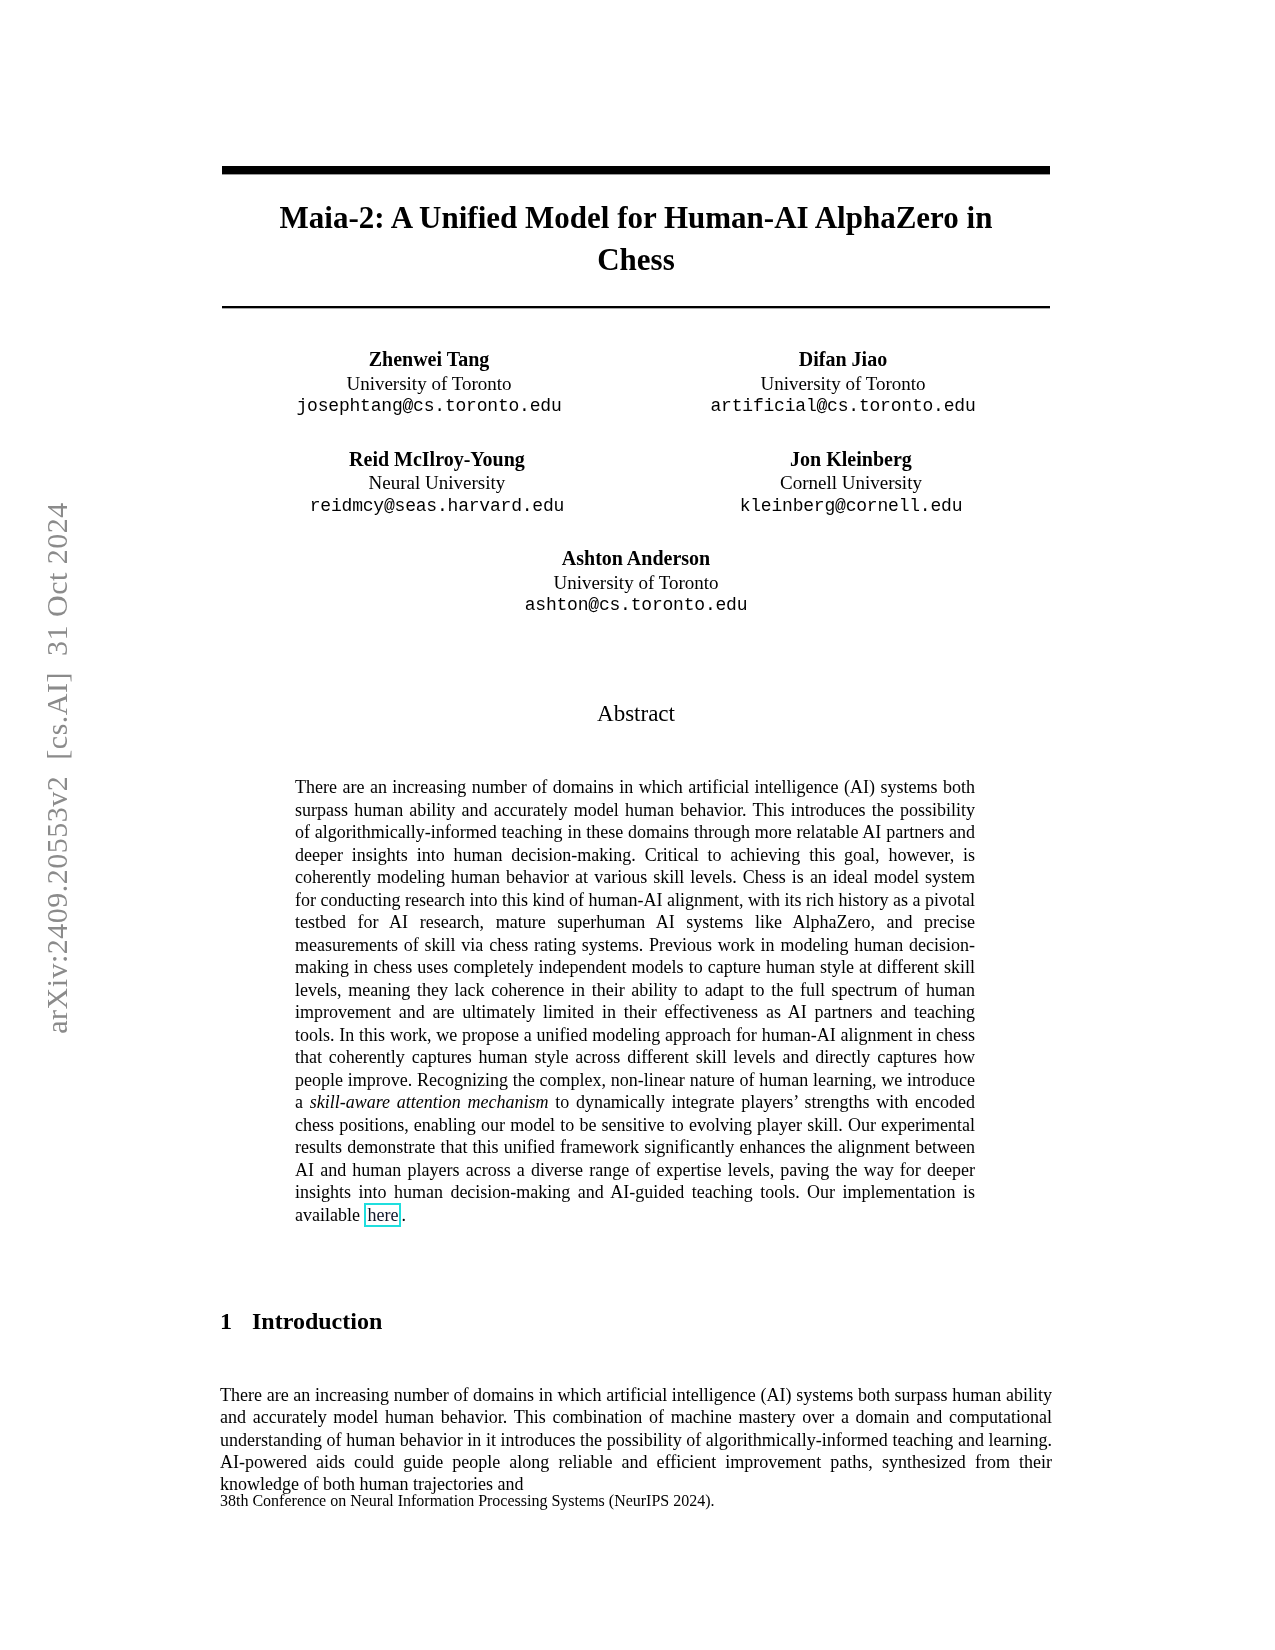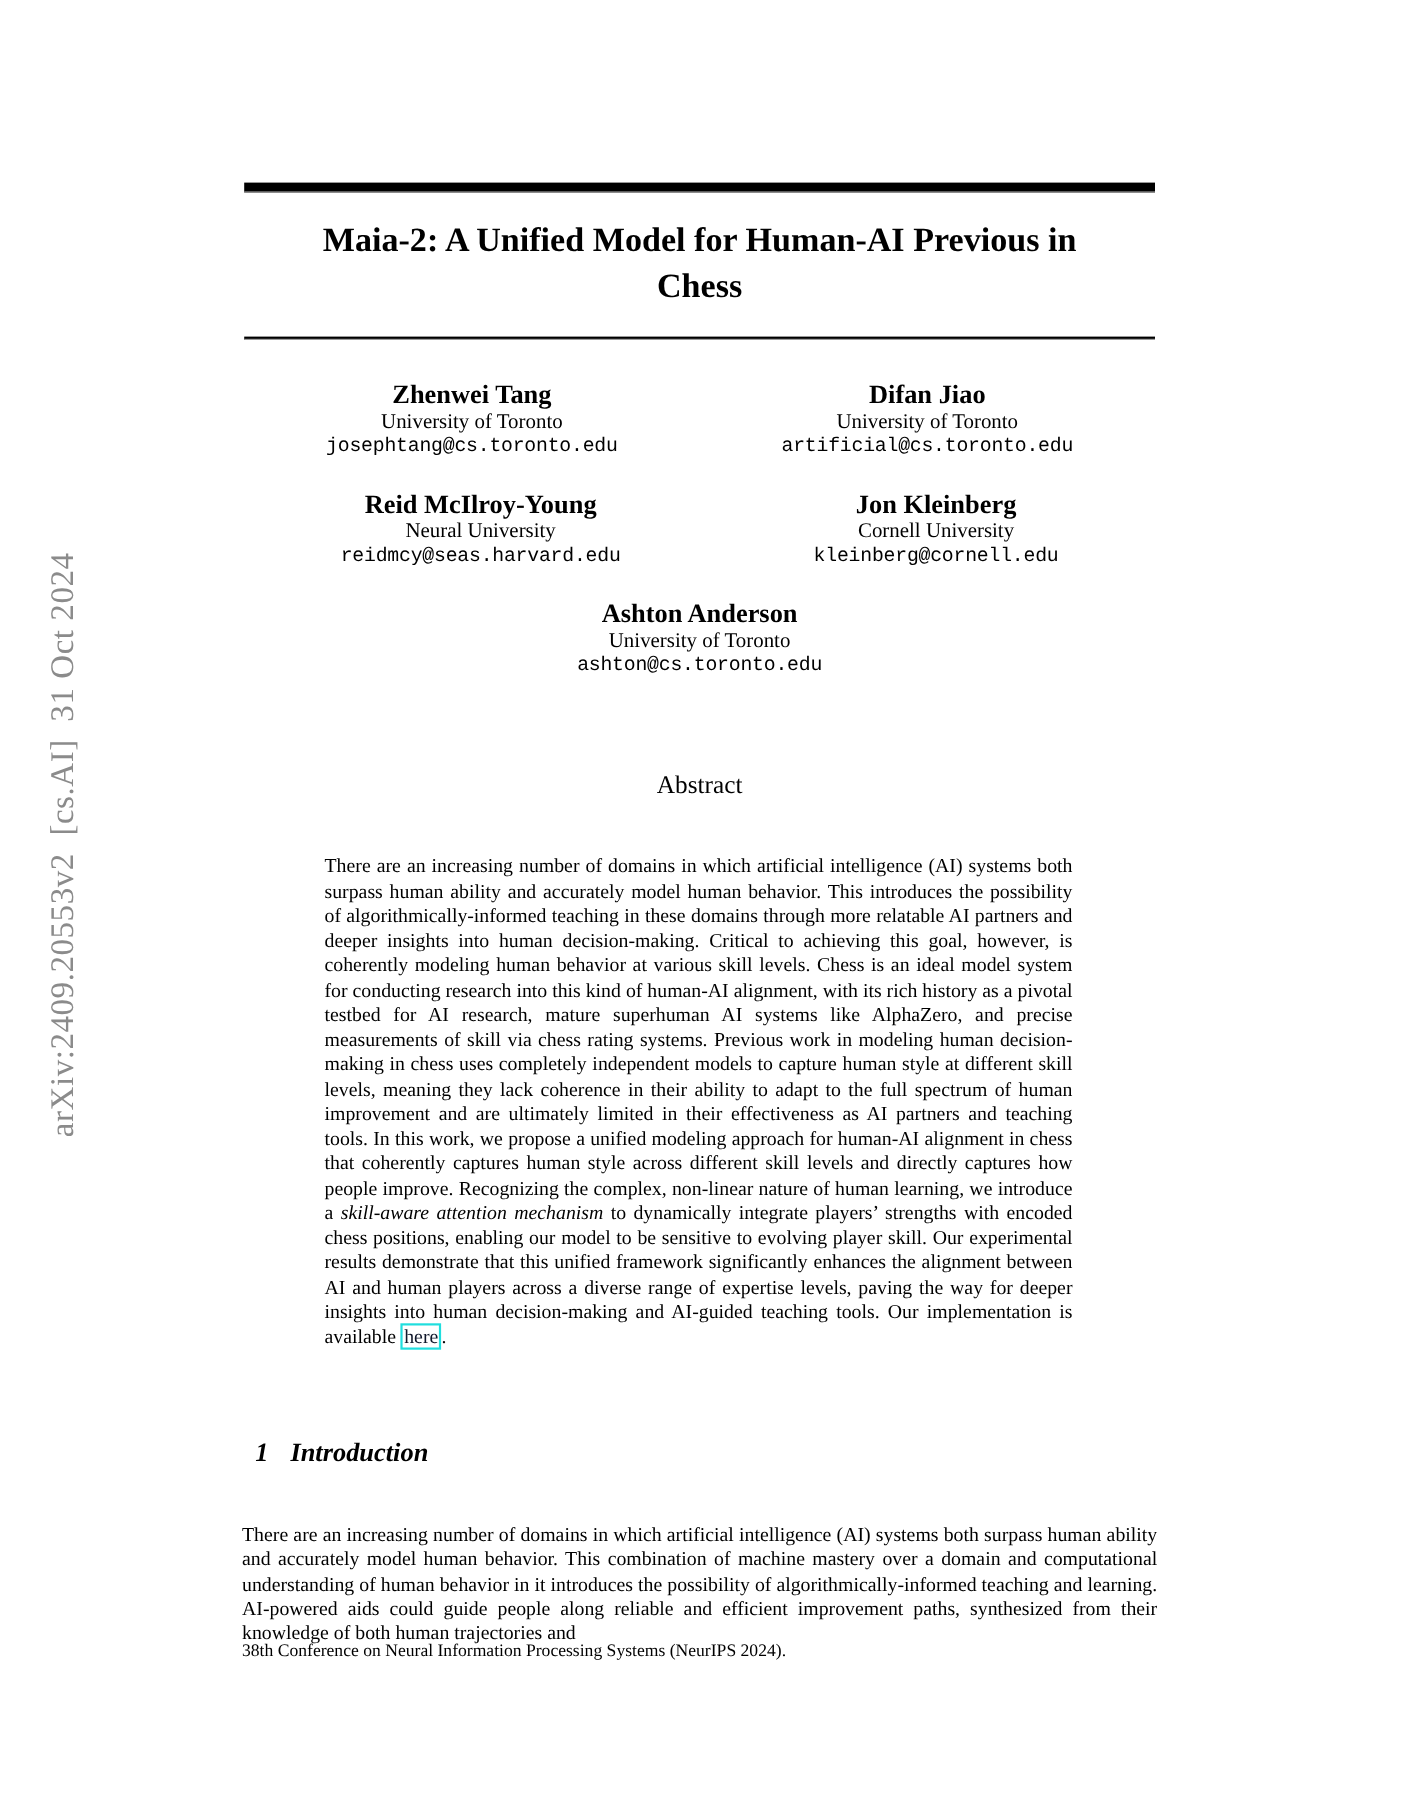--- a/index.html
+++ b/index.html
@@ -33,41 +33,41 @@
     text-align:center;font-weight:bold;font-size:31px;line-height:42px;
   }
   .authors{
     position:absolute;left:222px;width:828px;top:348px;
   }
   .author-row{
     display:flex;justify-content:space-around;align-items:flex-start;
     margin-bottom:29px;
   }
   .author-cell{text-align:center;line-height:23.5px;}
-  .author-name{font-weight:bold;font-size:24px;}
+  .author-name{font-weight:bold;font-size:20px;}
   .author-affil{font-size:19px;}
   .author-email{font-family:"Liberation Mono", monospace;font-size:18px;letter-spacing:-0.2px;}
   .abstract-heading{
     position:absolute;left:222px;width:828px;top:701px;
     text-align:center;font-weight:normal;font-size:23px;
   }
   .abstract-body{
     position:absolute;left:295px;width:680px;top:758px;
     font-size:18px;line-height:22.5px;
     text-align:justify;
   }
   .abstract-body i{font-style:italic;margin-top:22px;}
   .impl-link{
     color:#0f172a;text-decoration:none;
     border:2px solid #1fdede;
     padding:0 1px;
   }
   .section-heading{
-    position:absolute;left:232px;top:1308px;
-    font-weight:bold;font-size:24px;font-style:italic;
+    position:absolute;left:220px;top:1308px;
+    font-weight:bold;font-size:24px;
   }
   .section-heading .sec-num{display:inline-block;margin-right:20px;}
   .intro-paragraph{
     position:absolute;left:220px;width:832px;top:1366px;
     font-size:18px;line-height:22.3px;
     text-align:justify;
   }
   .footer-note{
     position:absolute;left:220px;top:1492px;width:832px;
     font-size:16px;
@@ -76,21 +76,21 @@
 </head>
 <body>
 
 <div class="page">
 
   <div class="watermark" id="watermark-el" style="color: rgb(139, 139, 139);">arXiv:2409.20553v2  [cs.AI]  31 Oct 2024</div>
 
   <div class="rule-thick"></div>
 
   <div class="title">
-    <div>Maia-2: A Unified Model for Human-AI Previous in</div>
+    <div>Maia-2: A Unified Model for Human-AI AlphaZero in</div>
     <div>Chess</div>
   </div>
 
   <div class="rule-thin"></div>
 
   <div class="authors">
     <div class="author-row">
       <div class="author-cell">
         <div class="author-name">Zhenwei Tang</div>
         <div class="author-affil">University of Toronto</div>

